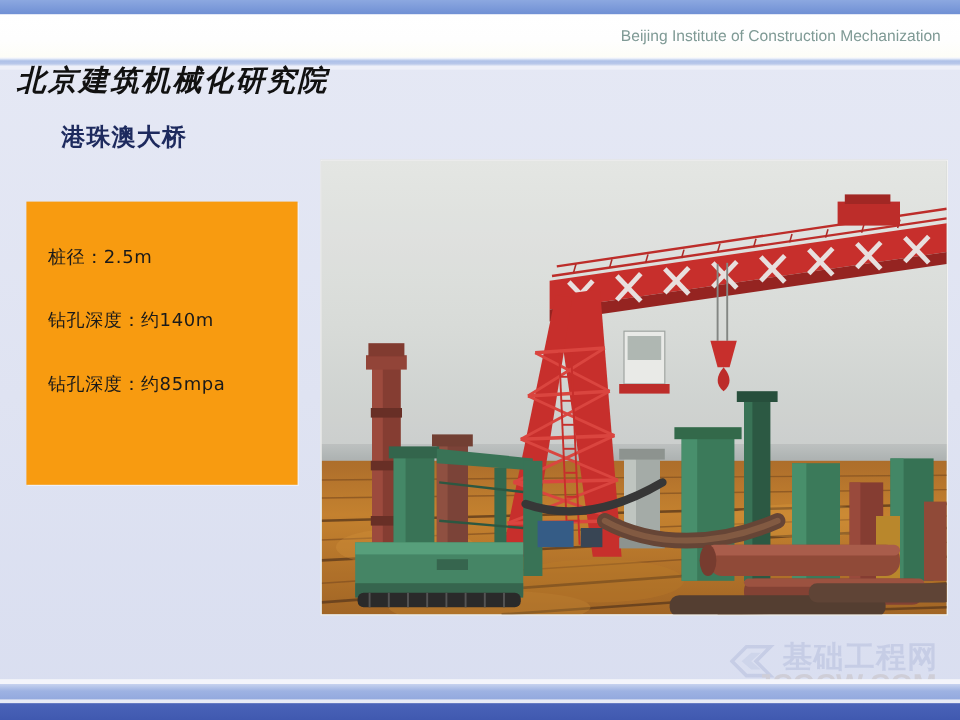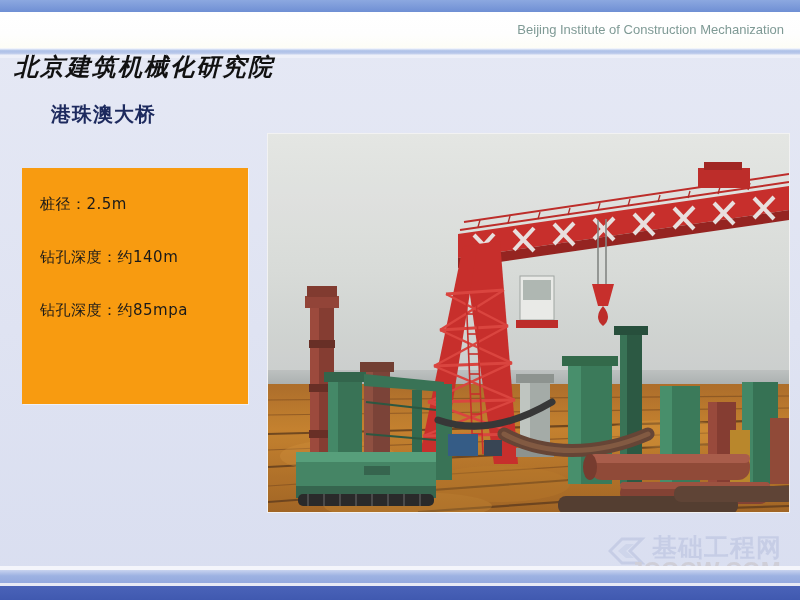--- a/index.html
+++ b/index.html
@@ -94,21 +94,21 @@
   
   .info-box {
     position: absolute;
     top: 168px;
     left: 22px;
     width: 226px;
     height: 236px;
     background: #f89b10;
     box-shadow: 1px 1px 0 rgba(255,255,255,0.5);
     box-sizing: border-box;
-    padding: 26px 0 0 18px;
+    padding: 36px 0 0 18px;
   }
   .info-line {
     font-family: "DejaVu Sans", sans-serif;
     font-size: 15px;
     color: #1a1a1a;
     line-height: 20px;
     margin-bottom: 33px;
     white-space: nowrap;
     letter-spacing: 0.5px;
   }

